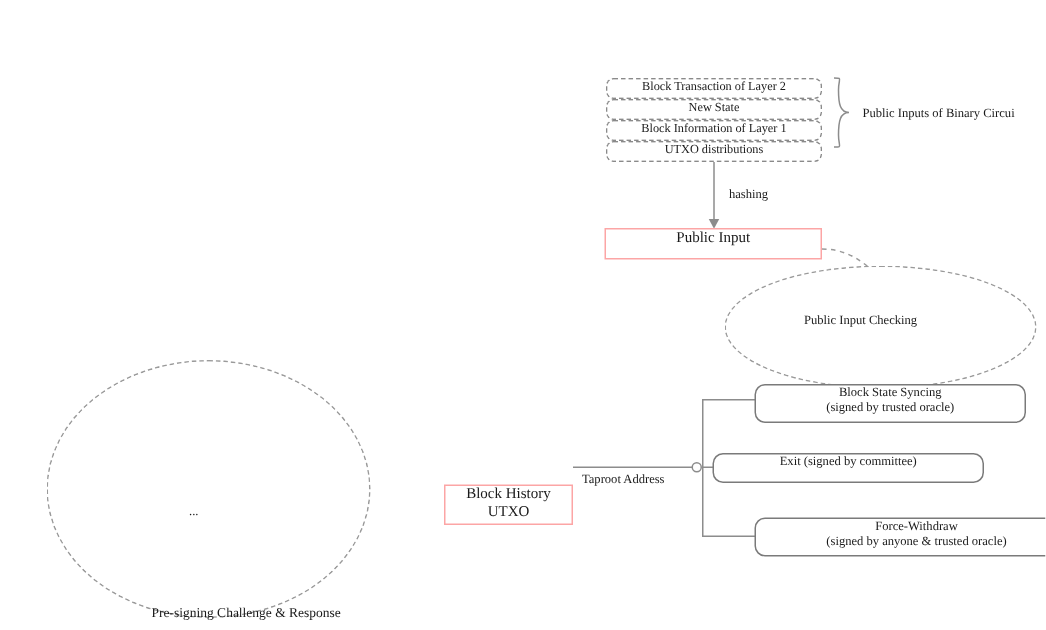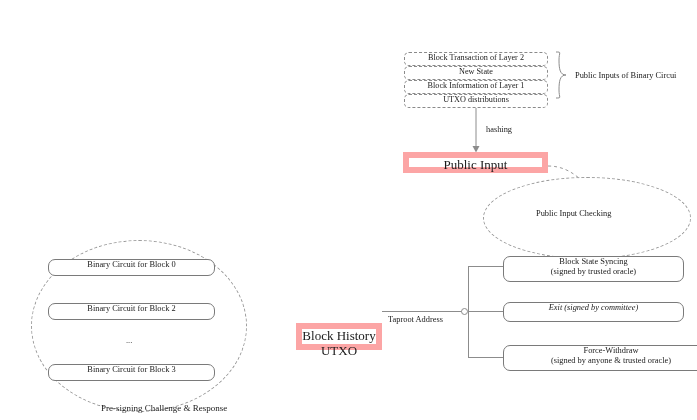--- a/index.html
+++ b/index.html
@@ -31,22 +31,22 @@
   .inputbox {
     border: 1px dashed #8a8a8a;
     border-radius: 5px;
     font-size: 8.2px;
     left: 404px;
     width: 144px;
     height: 14px;
   }
   
   .rect {
-    border: 6px solid #fca5a5;
-    font-size: 13px;
+    border: 1px solid #fca5a5;
+    font-size: 10px;
   }
   
   .rbox {
     border: 1px solid #7a7a7a;
     border-radius: 7px;
     font-size: 8.4px;
   }
   .ellipse {
     position: absolute;
     box-sizing: border-box;
@@ -152,43 +152,34 @@
 
   <div class="hline" style="left:468px; top:266px; width:36px;"></div>
   <div class="hline" style="left:468px; top:311px; width:36px;"></div>
   <div class="hline" style="left:468px; top:357px; width:36px;"></div>
 
   <div class="node rbox" style="left:503px; top:256px; width:181px; height:26px;">
     <span class="line2">Block State Syncing</span>
     <span class="line2">(signed by trusted oracle)</span>
   </div>
 
-  <div class="node rbox" style="left:503px; top:302px; width:181px; height:20px;font-style:italic;">
+  <div class="node rbox" style="left:475px; top:302px; width:181px; height:20px;">
     <span class="line2">Exit (signed by committee)</span>
   </div>
 
   <div class="node rbox" style="left:503px; top:345px; width:216px; height:26px;">
     <span class="line2">Force-Withdraw</span>
     <span class="line2">(signed by anyone &amp; trusted oracle)</span>
   </div>
 
   <div class="ellipse" style="left:31px; top:240px; width:216px; height:172px;"></div>
 
-  <div class="node rbox" style="left:48px; top:259px; width:167px; height:17px;">
-    <span>Binary Circuit for Block 0</span>
-  </div>
-  <div class="node rbox" style="left:48px; top:303px; width:167px; height:17px;">
-    <span>Binary Circuit for Block 2</span>
-  </div>
 
   <div class="label" style="left:126px; top:336px;">
     <span>...</span>
   </div>
 
-  <div class="node rbox" style="left:48px; top:364px; width:167px; height:17px;">
-    <span>Binary Circuit for Block 3</span>
-  </div>
 
   <div class="label" style="left:101px; top:403px; font-size:9px;">
     <span>Pre-signing Challenge &amp; Response</span>
   </div>
 
 </div>
 
 </body></html>

